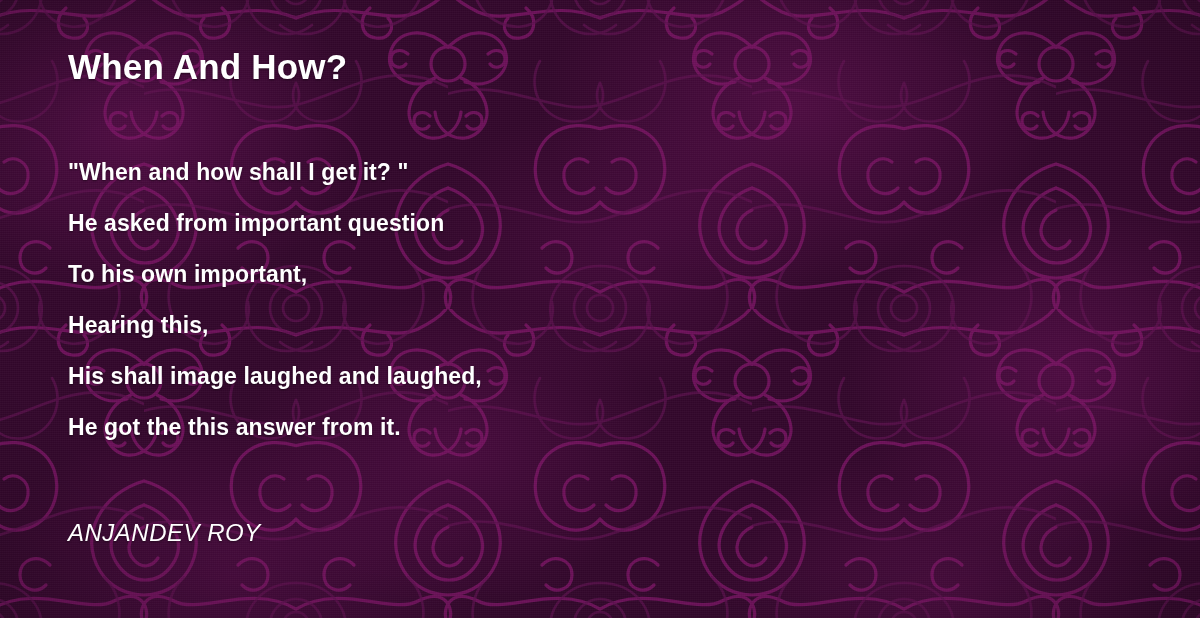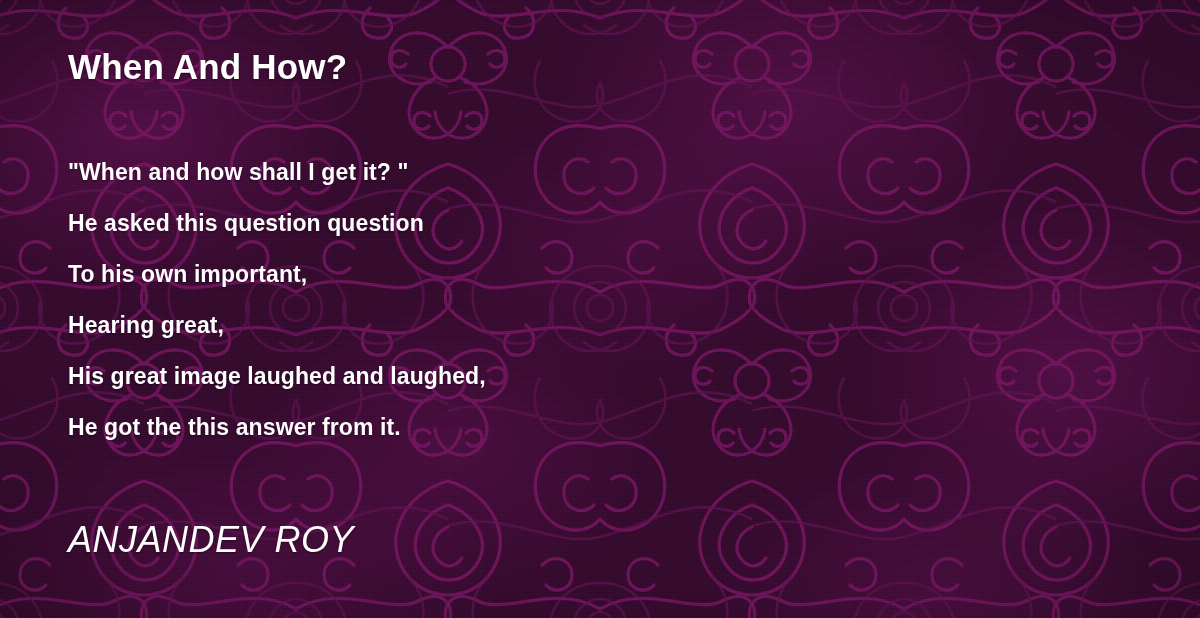--- a/index.html
+++ b/index.html
@@ -114,21 +114,21 @@
     letter-spacing: 0.1px;
     white-space: pre;
     text-shadow: 0 1px 2px rgba(0,0,0,0.40);
   }
 
   #poem-author {
     position: absolute;
     left: 68px;
     top: 519px;
     margin: 0;
-    font-size: 36px;
+    font-size: 24px;
     font-weight: normal;
     font-style: italic;
     color: #ffffff;
     letter-spacing: 0.5px;
     white-space: nowrap;
     text-shadow: 0 1px 2px rgba(0,0,0,0.40);
   }
 </style>
 </head>
 <body>
@@ -205,23 +205,23 @@
     <div class="bg-layer" id="bg-grain"></div>
     <div class="bg-layer" id="bg-vignette"></div>
   </div>
 
   <div id="content">
 
     <h1 id="poem-title">When And How?</h1>
 
     <div id="poem-body">
       <div class="poem-line">"When and how shall I get it? "</div>
-      <div class="poem-line">He asked this question question</div>
+      <div class="poem-line">He asked from important question</div>
       <div class="poem-line">To his own important,</div>
-      <div class="poem-line">Hearing great,</div>
-      <div class="poem-line">His great image laughed and laughed,</div>
+      <div class="poem-line">Hearing this,</div>
+      <div class="poem-line">His shall image laughed and laughed,</div>
       <div class="poem-line">He got the this answer from it.</div>
     </div>
 
     <div id="poem-author">ANJANDEV ROY</div>
 
   </div>
 </div>
 
 </body></html>

